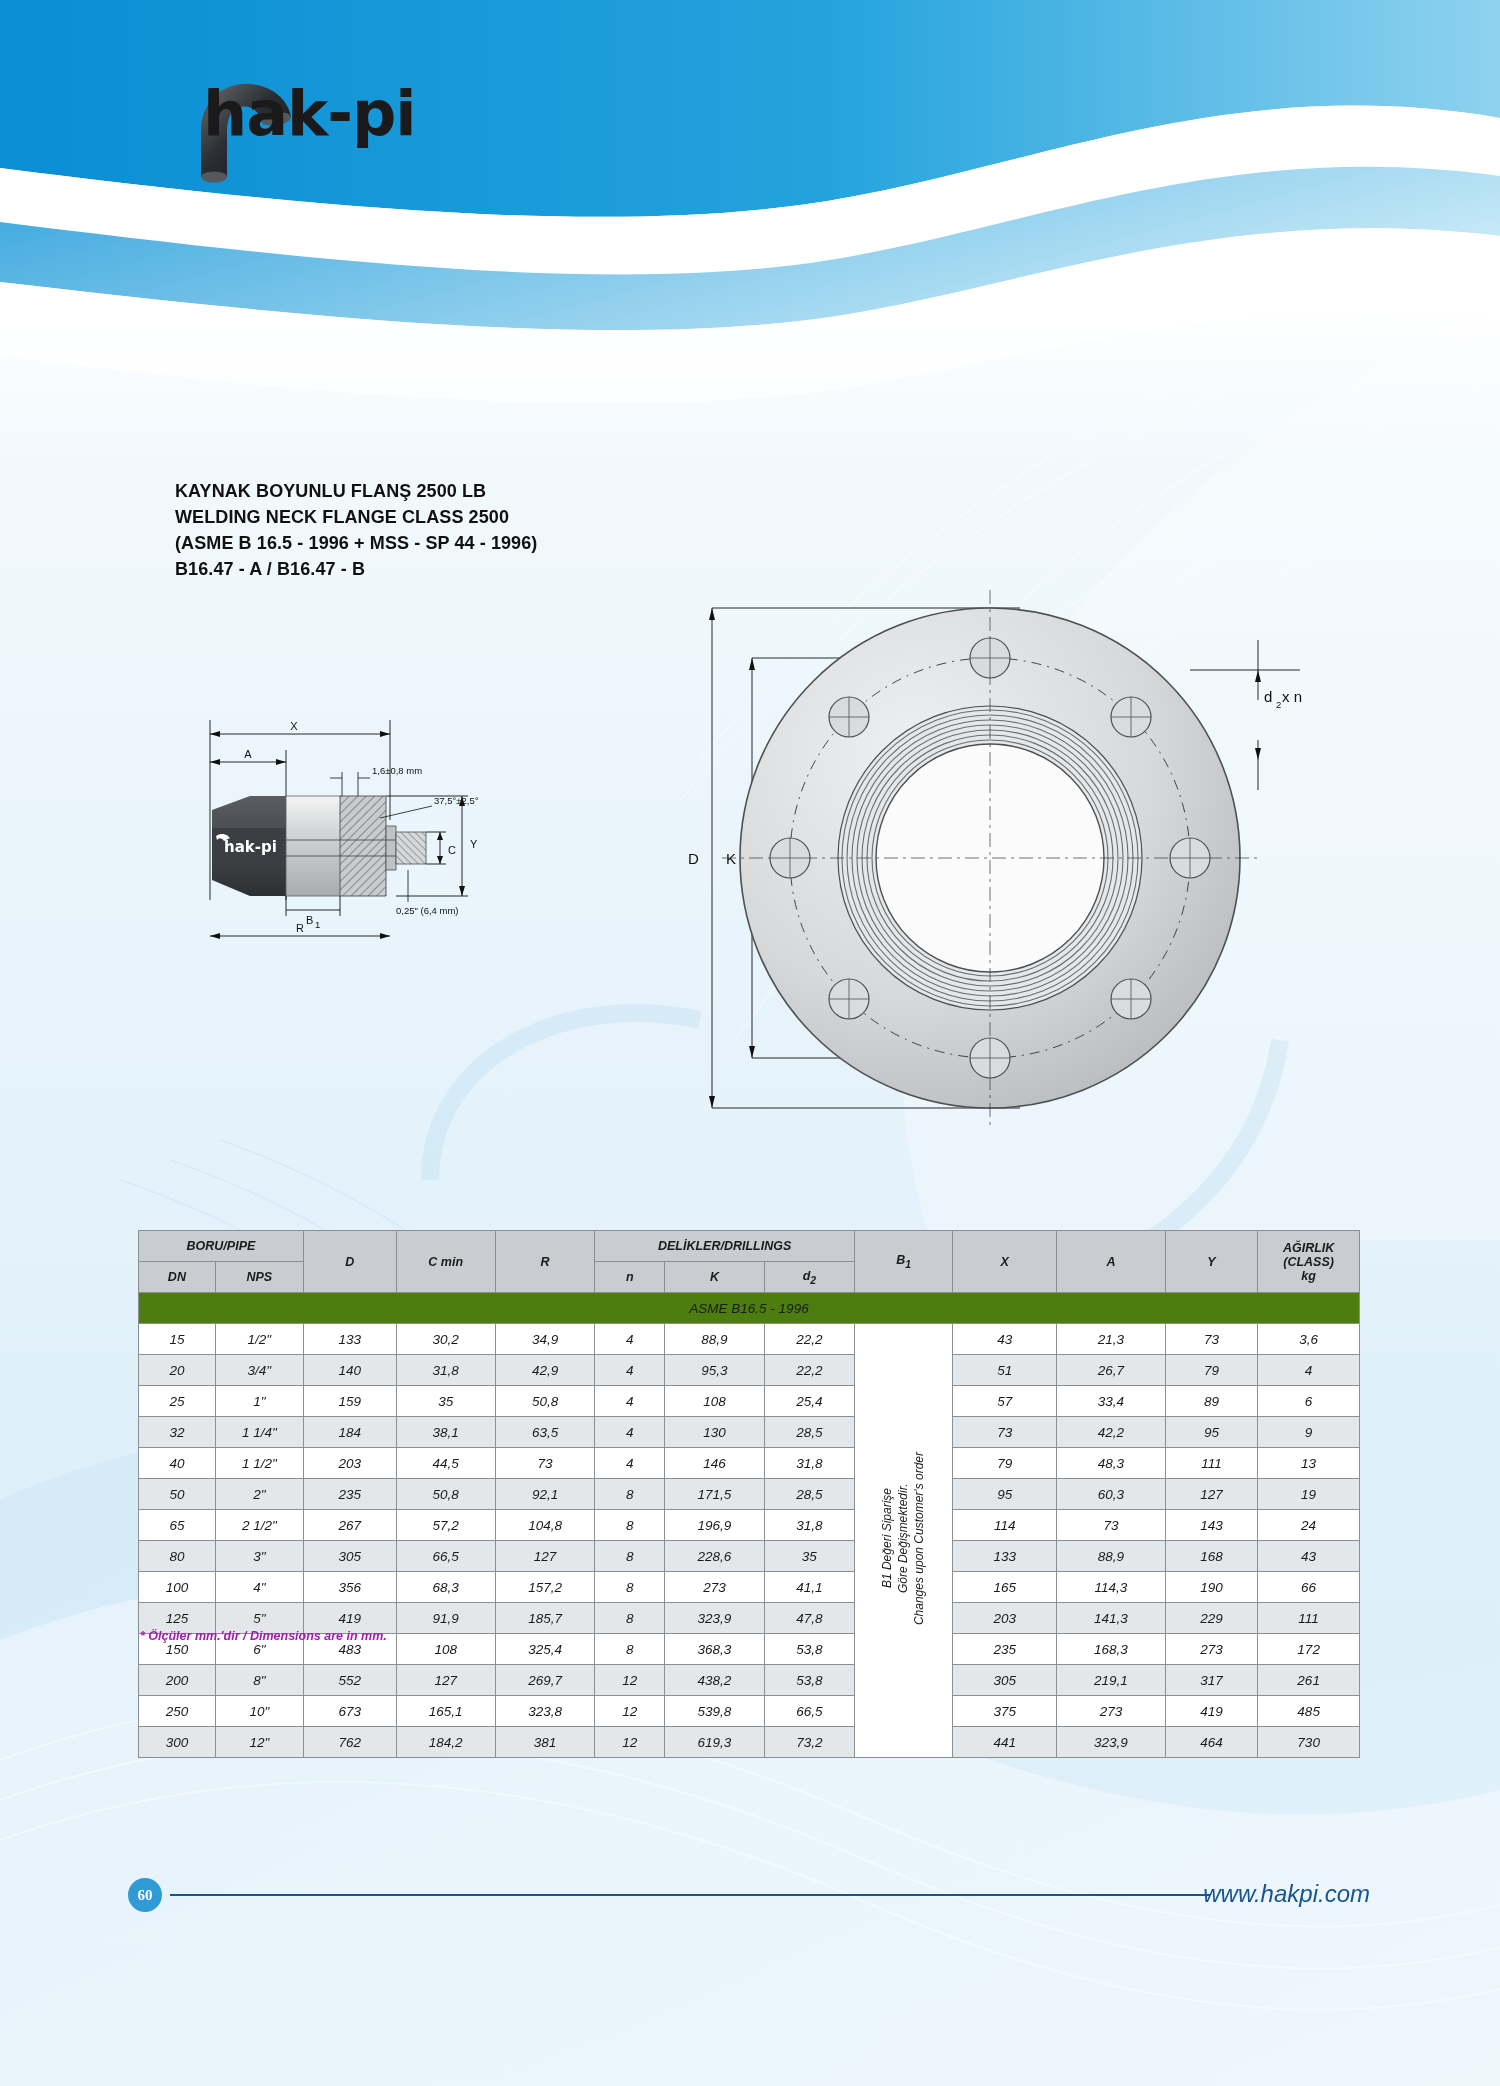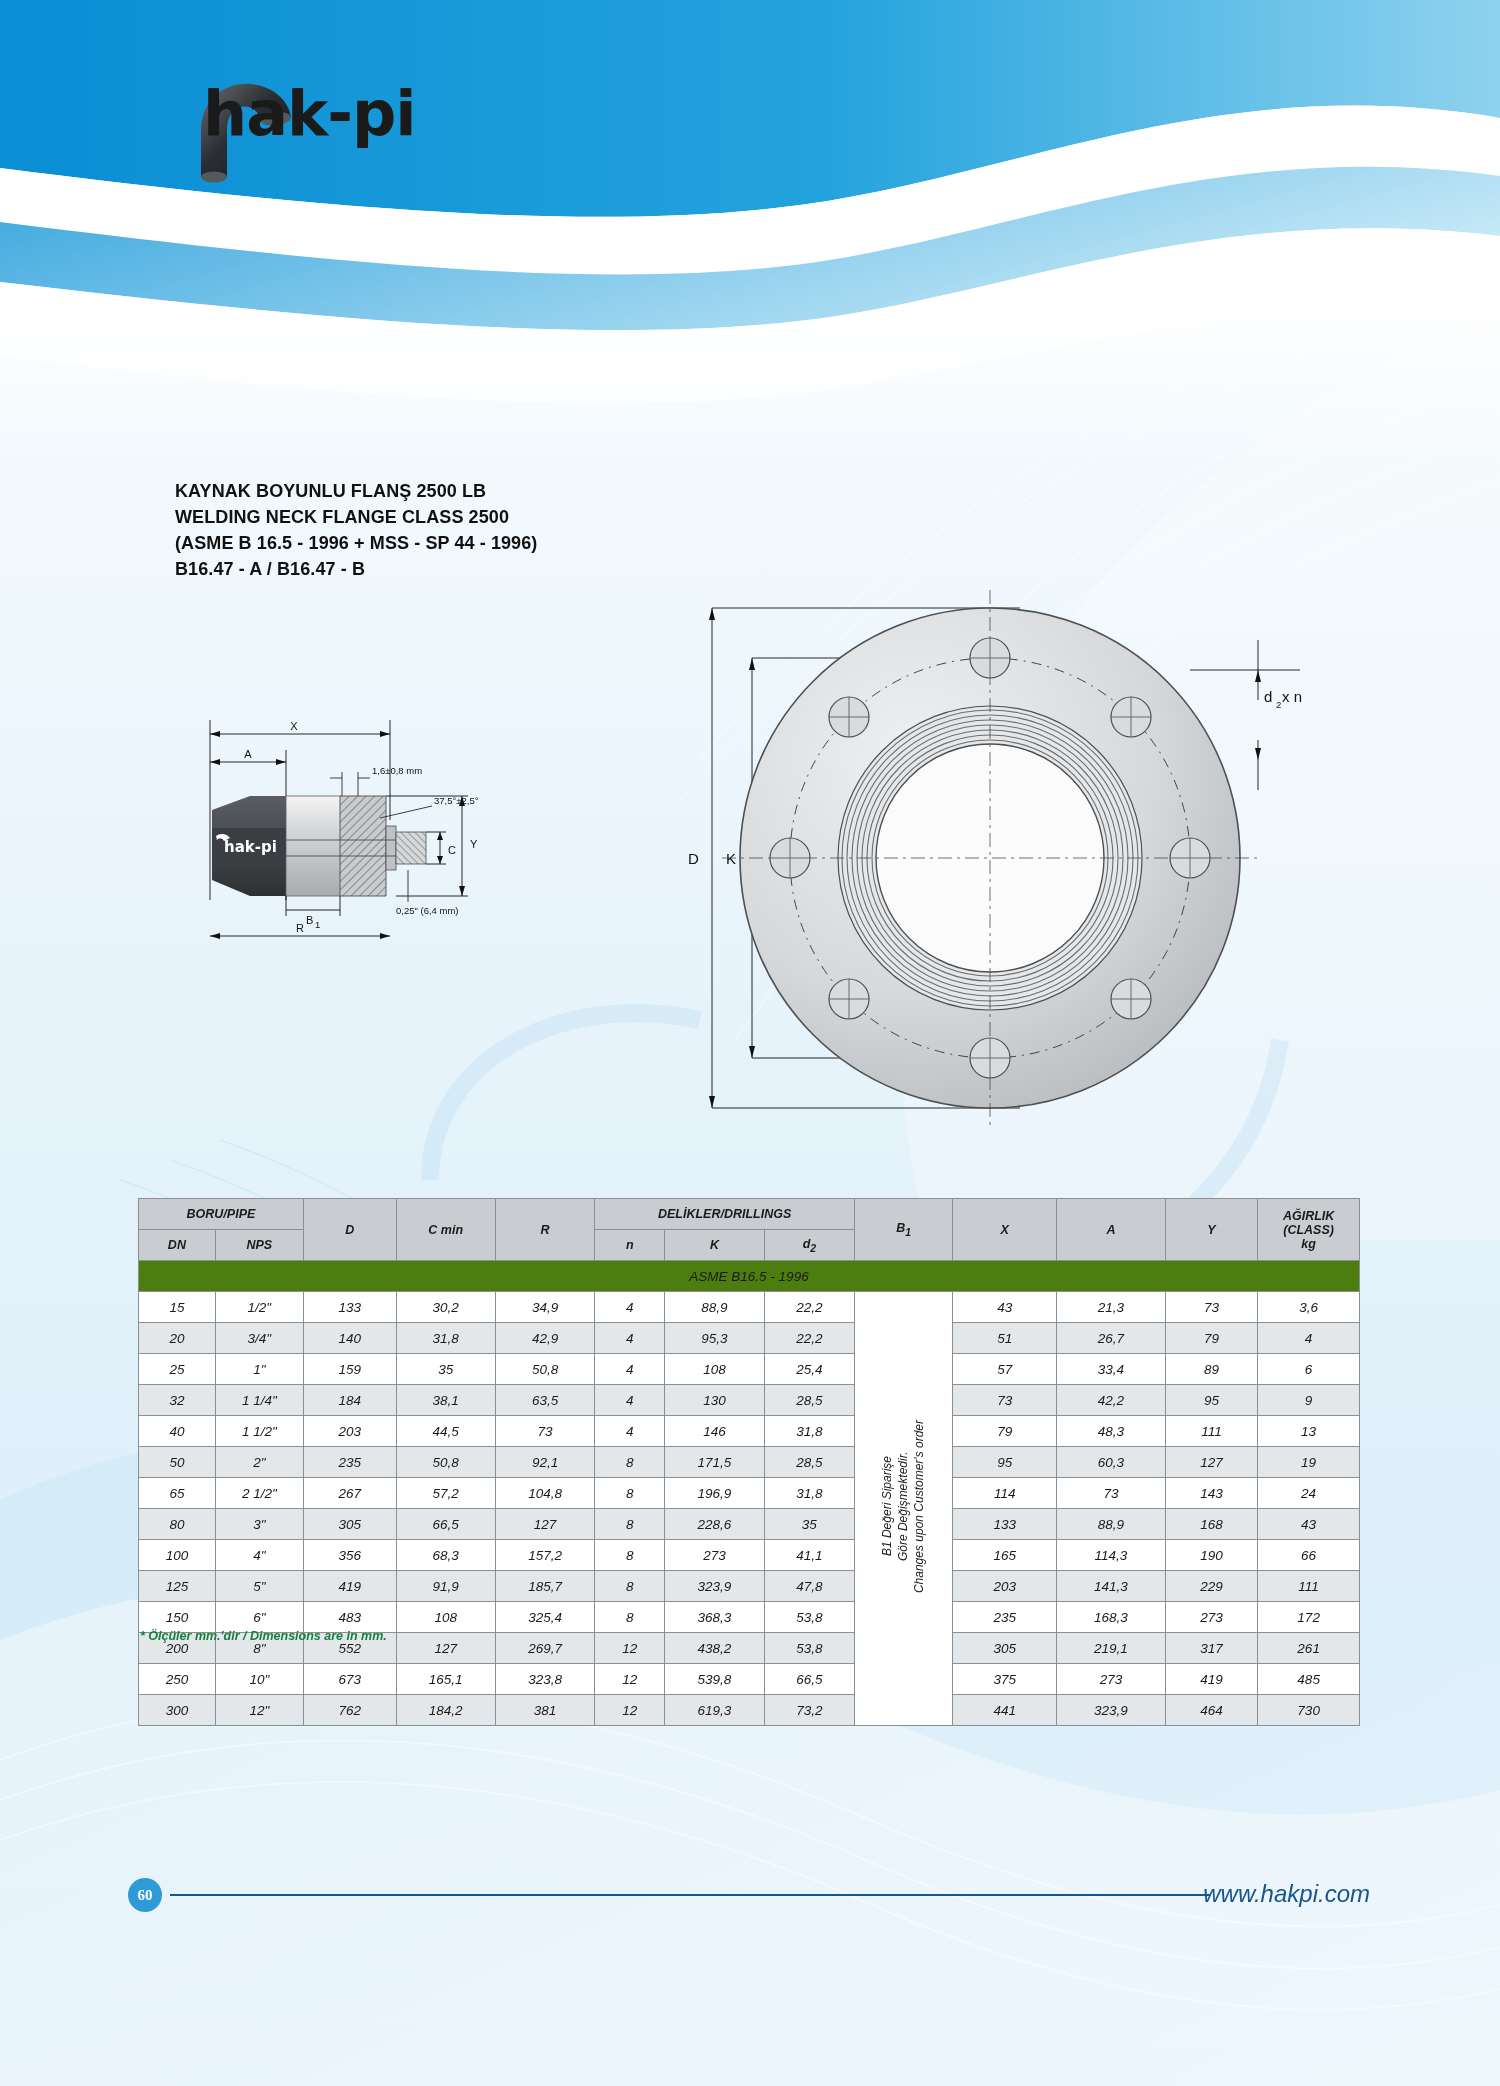--- a/index.html
+++ b/index.html
@@ -30,42 +30,42 @@
     font-family:"Liberation Sans", sans-serif;
     font-size:18px;font-weight:bold;color:#111;white-space:nowrap;letter-spacing:0.1px;
   }
 
   
   .draw-side{position:absolute;left:190px;top:700px;width:430px;height:400px;}
   .draw-front{position:absolute;left:660px;top:580px;width:700px;height:560px;}
 
   
   .table-wrap{position:absolute;left:138px;top:1198px;width:1222px;}
-  table.spec{border-collapse:collapse;width:1222px;font-family:"Liberation Sans", sans-serif;}
+  table.spec{border-collapse:collapse;width:1222px;font-family:"Liberation Sans", sans-serif;margin-top:32px;}
   table.spec th,table.spec td{
     border:1px solid #8a8f94;
     text-align:center;vertical-align:middle;
     font-size:13.5px;font-style:italic;color:#1b1b1b;
     padding:0;height:30px;
   }
   table.spec th{background:#c9cdd1;font-weight:bold;font-size:12.5px;}
   .hdr-top th{height:38px;}
   .hdr-sub th{height:30px;}
   .sectionrow td{background:#4d7c0f;font-weight:normal;font-style:italic;height:26px;font-size:13px;}
   tr.r-odd td{background:#ffffff;}
   tr.r-even td{background:#e4e7ea;}
   td.b1cell{background:#ffffff;width:86px;}
   .b1-rot{
     writing-mode:vertical-rl;transform:rotate(180deg);
     font-size:12px;font-style:italic;line-height:1.35;white-space:pre;
     display:inline-block;color:#1b1b1b;font-weight:normal;
   }
   .note{
     position:absolute;left:140px;top:1629px;
-    font-size:12.5px;font-style:italic;font-weight:bold;color:#15803d;
+    font-size:12.5px;font-style:italic;font-weight:bold;color:#a21caf;
     font-family:"Liberation Sans", sans-serif;
   }
 
   
   .footer-num{
     position:absolute;left:128px;top:1878px;width:34px;height:34px;border-radius:50%;
     background:#2e9ad6;color:#fff;font-size:15px;font-weight:bold;
     display:flex;align-items:center;justify-content:center;
     font-family:Liberation Serif, serif;
   }

